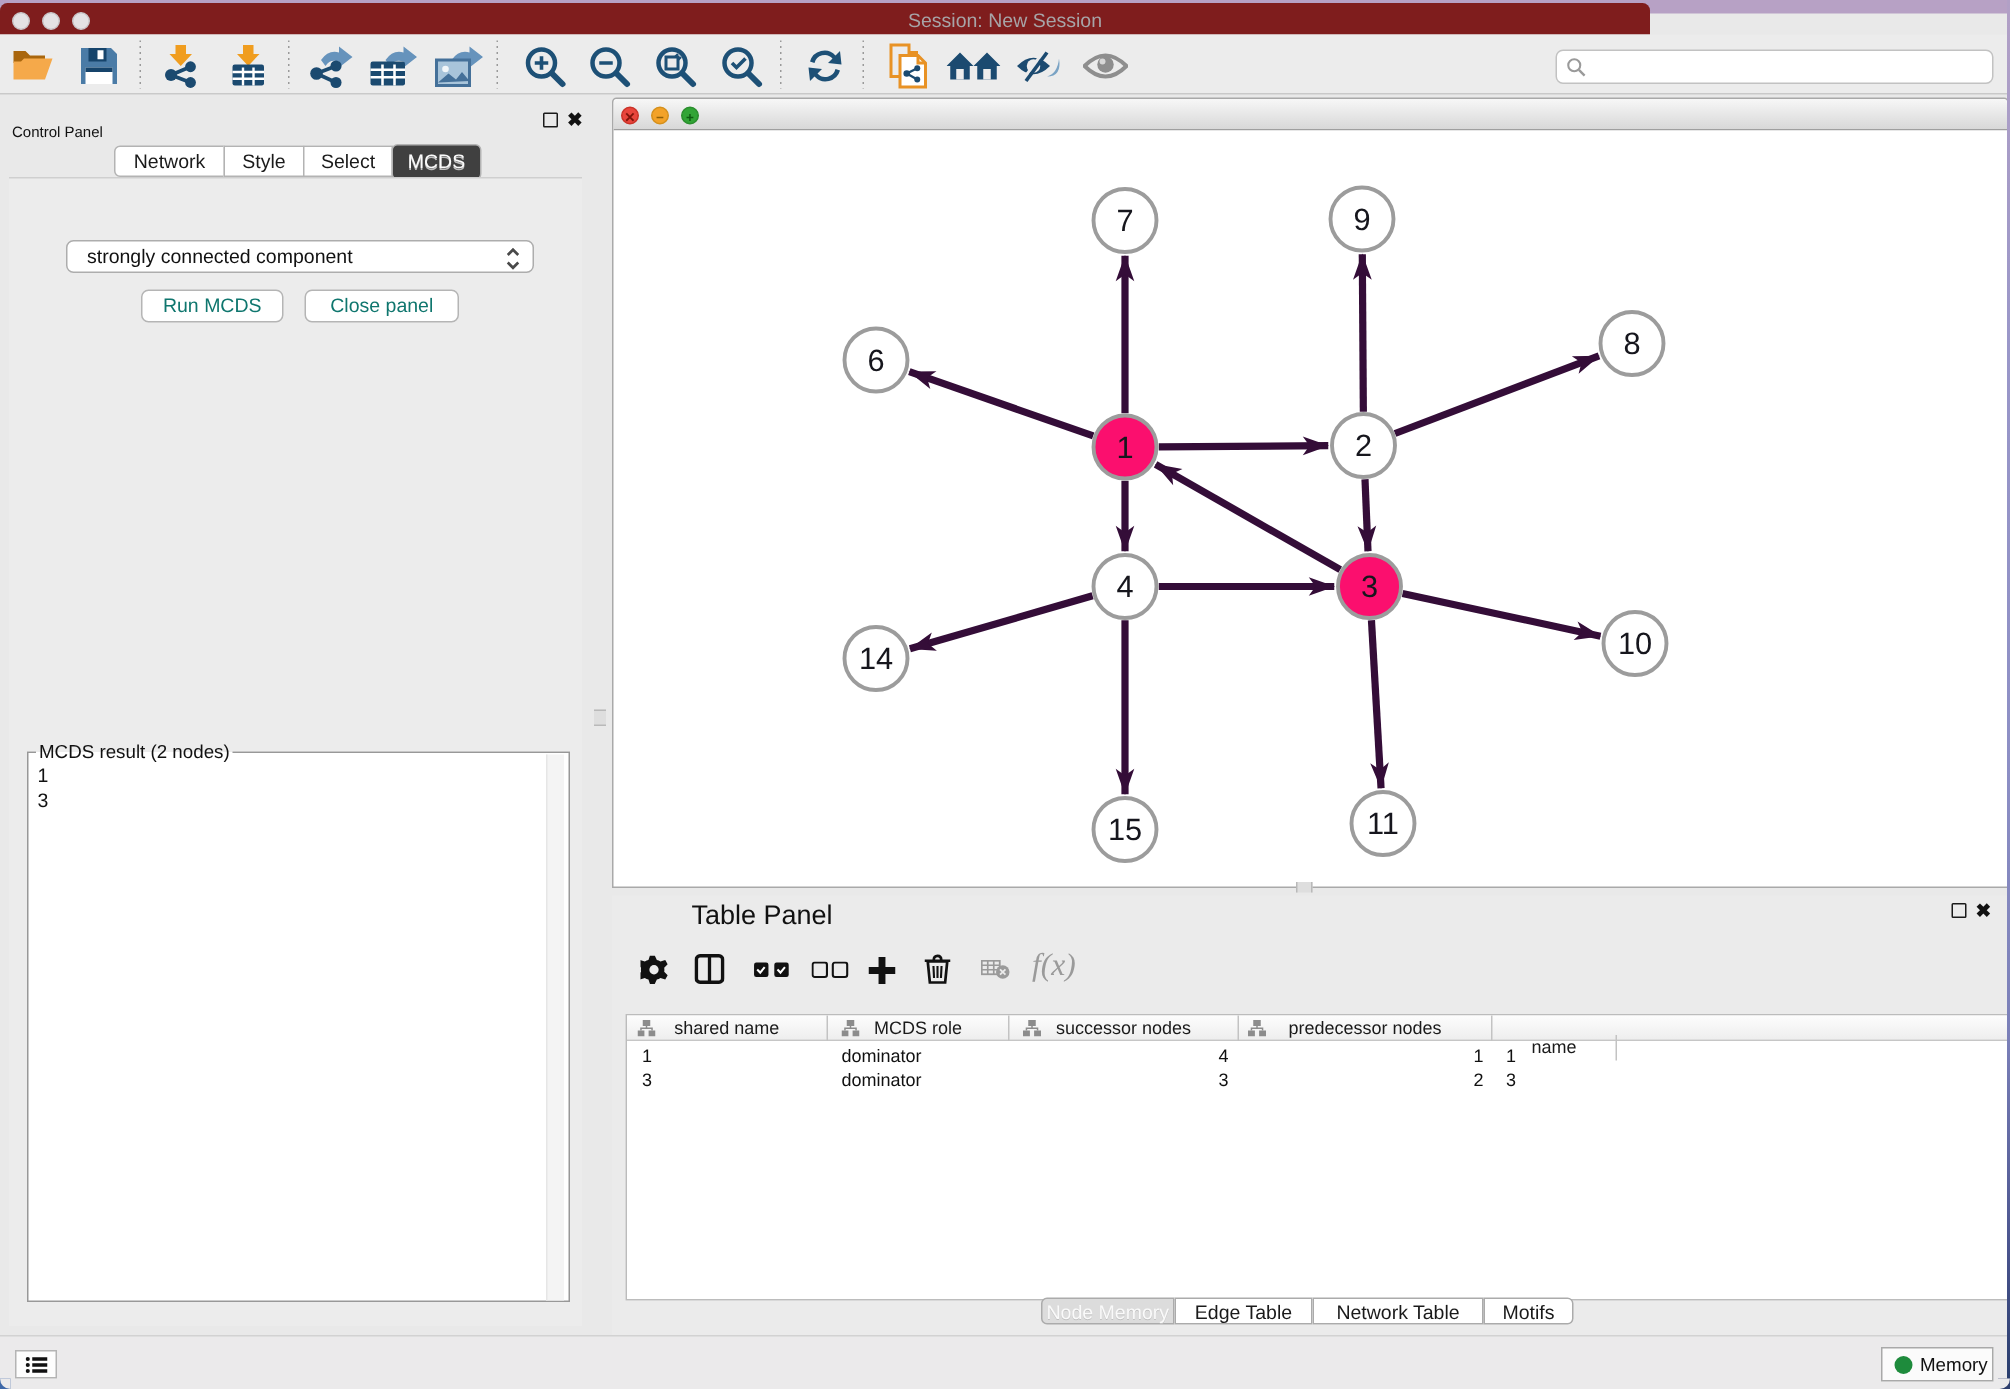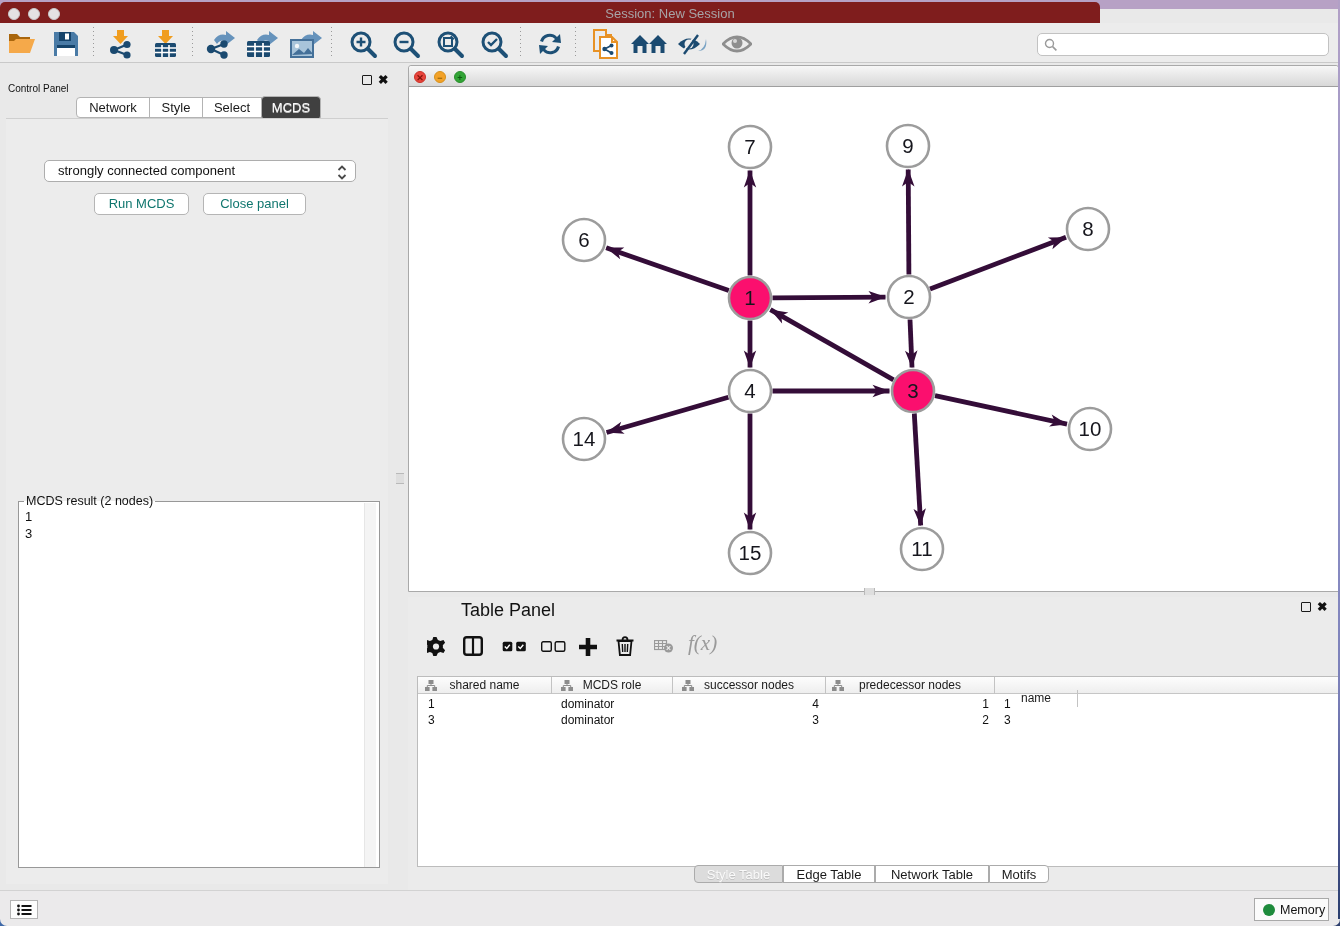--- a/index.html
+++ b/index.html
@@ -367,21 +367,21 @@
       <div class="td" style="left:340px; top:19px; width:61px; text-align:right;">4</div>
       <div class="td" style="left:510px; top:19px; width:61px; text-align:right;">1</div>
       <div class="td" style="left:586px; top:19px;">1</div>
       <div class="td" style="left:10px; top:35px;">3</div>
       <div class="td" style="left:143px; top:35px;">dominator</div>
       <div class="td" style="left:340px; top:35px; width:61px; text-align:right;">3</div>
       <div class="td" style="left:510px; top:35px; width:61px; text-align:right;">2</div>
       <div class="td" style="left:586px; top:35px;">3</div>
     </div>
     <div id="btabs">
-      <div class="btab" style="left:0; width:89px; background:#dcdcdc; color:#fafafa; text-shadow:0 1px 0 #c0c0c0; border-radius:4px 0 0 4px;">Style Table</div>
+      <div class="btab" style="left:0; width:89px; background:#dcdcdc; color:#fafafa; text-shadow:0 1px 0 #c0c0c0; border-radius:4px 0 0 4px;">Node Memory</div>
       <div class="btab" style="left:89px; width:92px;">Edge Table</div>
       <div class="btab" style="left:181px; width:114px;">Network Table</div>
       <div class="btab" style="left:295px; width:60px; border-radius:0 4px 4px 0;">Motifs</div>
     </div>
   </div>
   <div class="abs" id="statusbar">
     <div id="listbtn">
       <svg style="position:absolute; left:6px; top:3px;" width="15" height="12" viewBox="0 0 15 12">
         <circle cx="1.5" cy="2" r="1.4" fill="#111"></circle>
           <circle cx="1.5" cy="6" r="1.4" fill="#111"></circle>

